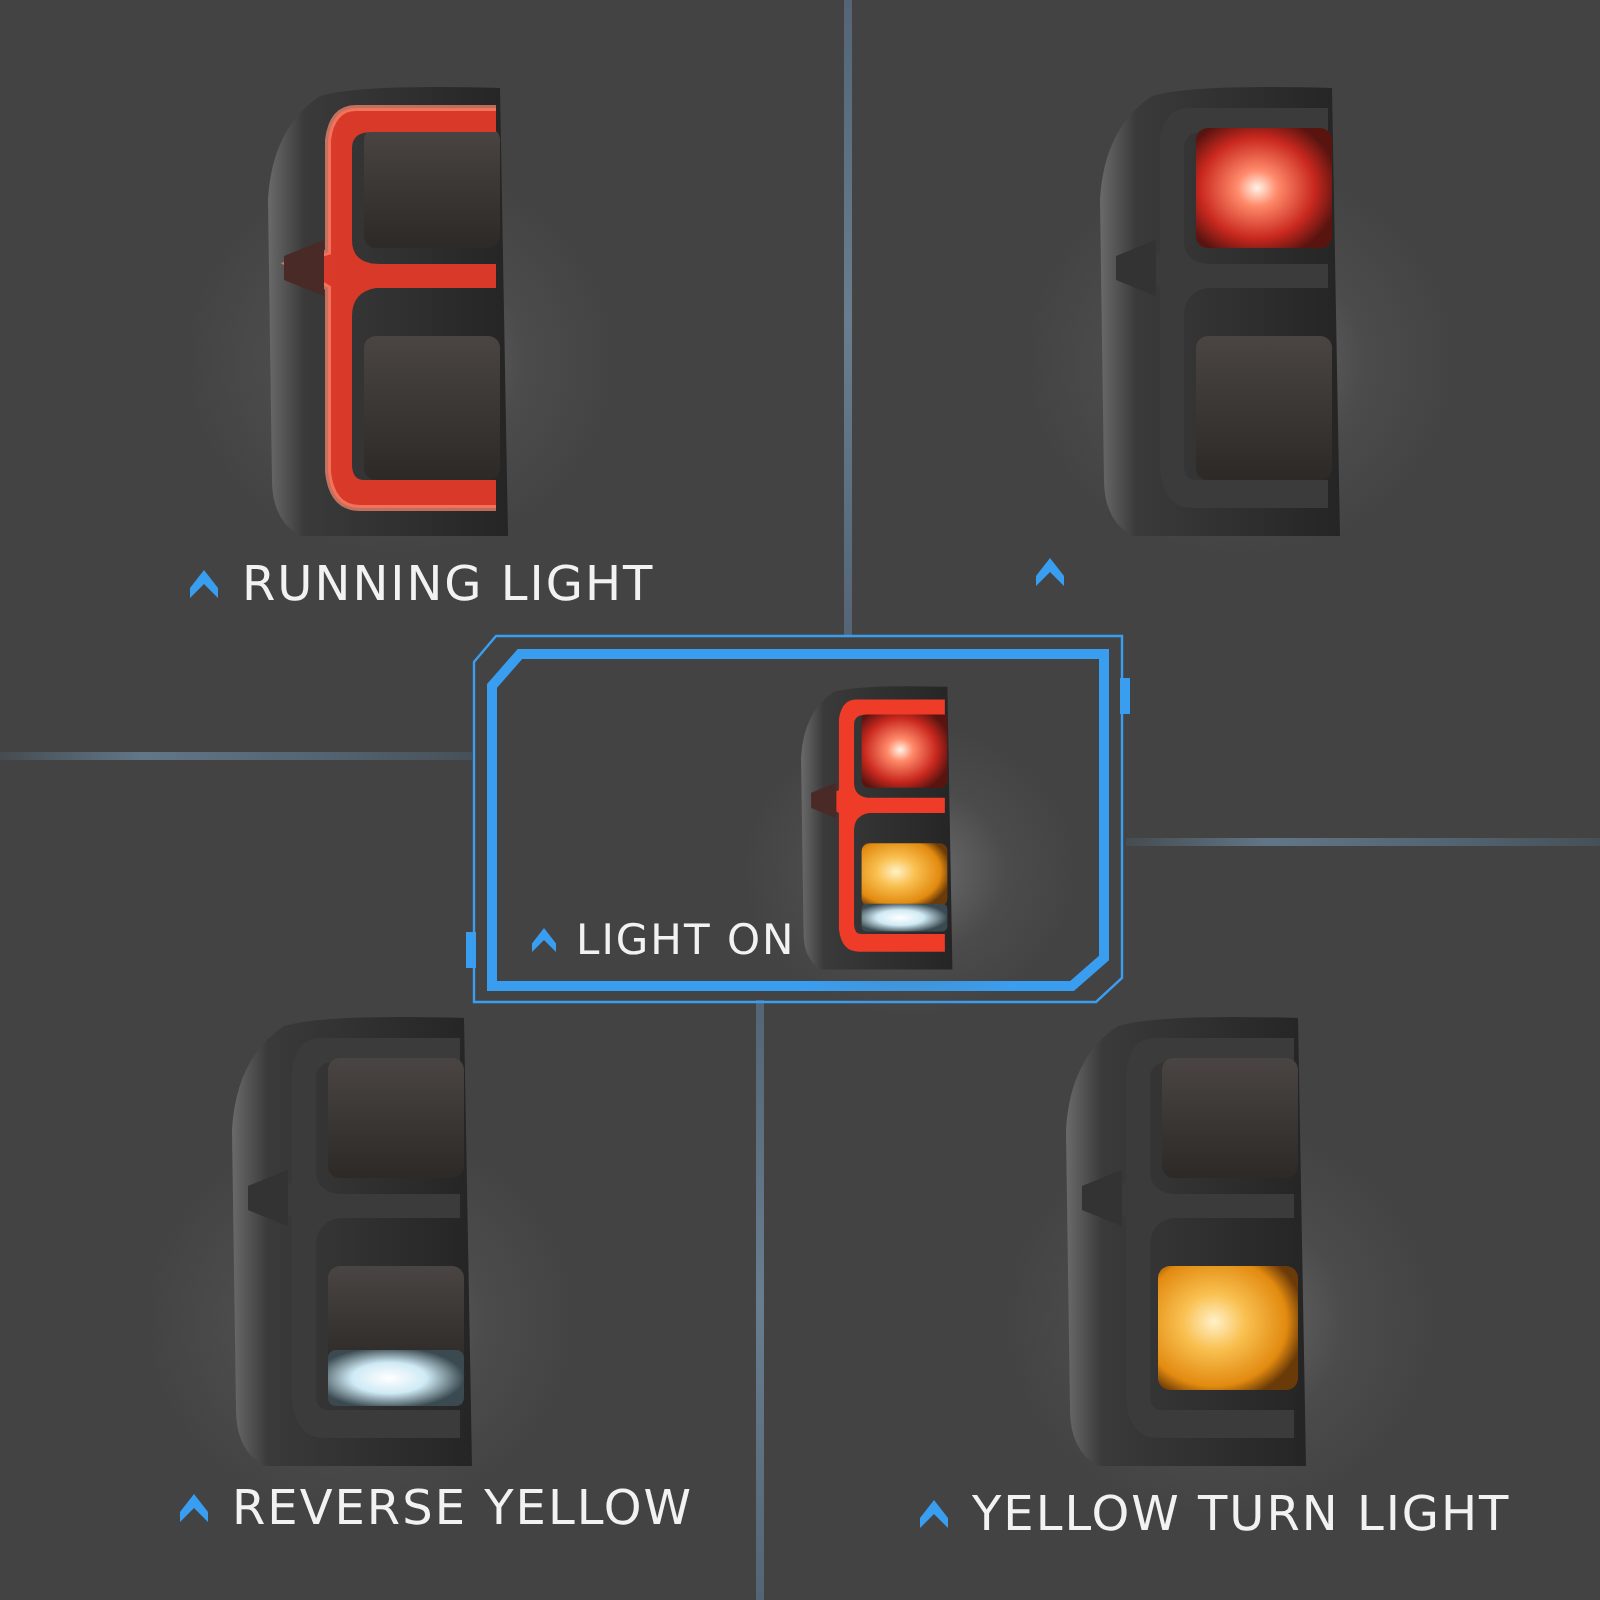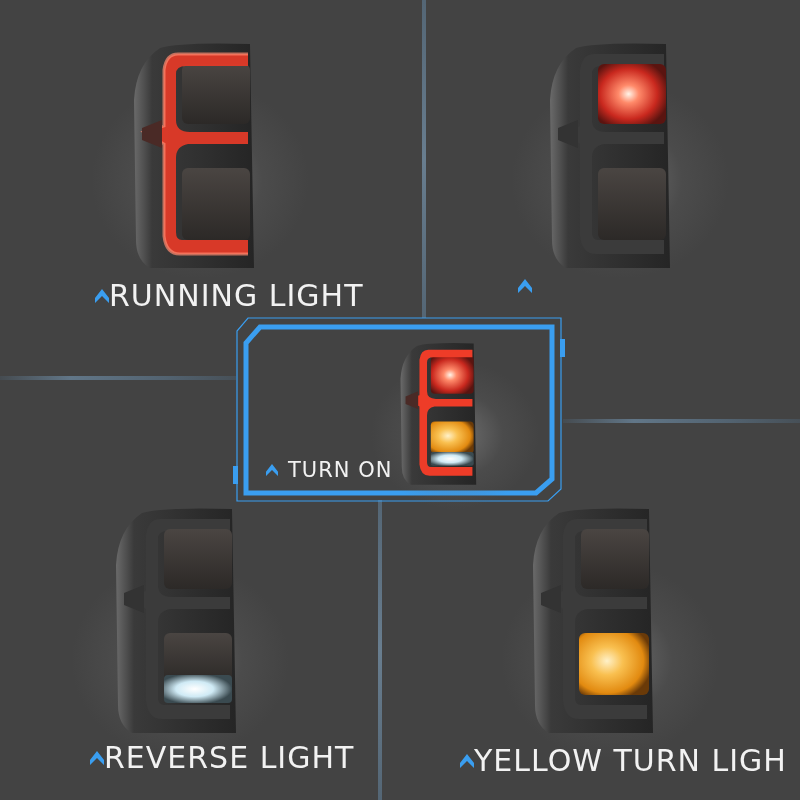--- a/index.html
+++ b/index.html
@@ -2,21 +2,21 @@
 <html><head>
 <meta charset="utf-8">
 <style>
   html,body{margin:0;padding:0;}
   body{width:800px;height:800px;background:#434343;position:relative;overflow:hidden;font-family:"DejaVu Sans","Liberation Sans",sans-serif;}
   .seam{position:absolute;background:linear-gradient(90deg,rgba(90,120,145,.0),rgba(110,140,165,.75),rgba(90,120,145,.0));}
   .seam.h{height:4px;background:linear-gradient(90deg,rgba(80,110,135,.2),rgba(110,140,165,.7) 30%,rgba(95,125,150,.55) 70%,rgba(80,110,135,.3));}
   .seam.v{width:4px;background:linear-gradient(180deg,rgba(95,125,150,.6),rgba(120,150,175,.7) 50%,rgba(95,125,150,.6));}
   .panel{position:absolute;}
   .glow{position:absolute;border-radius:50%;background:radial-gradient(ellipse at center,rgba(150,150,150,.55) 0%,rgba(100,100,100,.25) 40%,rgba(67,67,67,0) 70%);}
-  .label{position:absolute;color:#f2f2f2;font-size:30px;letter-spacing:1px;display:flex;align-items:center;gap:0;white-space:nowrap;}
+  .label{position:absolute;color:#f2f2f2;font-size:24px;letter-spacing:1px;display:flex;align-items:center;gap:12px;white-space:nowrap;}
   .chev{display:inline-block;width:14px;height:16px;}
   .lamp{position:absolute;}
   .frame-outer{position:absolute;left:236px;top:317px;width:327px;height:185px;}
   .tick{position:absolute;background:#3a9ef0;}
 </style>
 </head>
 <body>
 
 <div class="seam v" style="left:422px;top:0;height:318px;"></div>
 <div class="seam v" style="left:378px;top:500px;height:300px;"></div>
@@ -101,50 +101,50 @@
     <rect x="52" y="24" width="68" height="60" rx="6" fill="url(#gRed)"></rect>
     <rect x="52" y="128" width="68" height="50" rx="6" fill="url(#gAmber)"></rect>
     <rect x="52" y="176" width="68" height="22" rx="4" fill="url(#gWhite)"></rect>
     <path d="M118 14 L48 14 Q36 14 34 30 L34 86 L14 92 L34 104 L34 196 Q36 214 50 214 L118 214 L118 200 L52 200 Q46 200 46 192 L46 118 Q46 106 58 104 L118 104 L118 92 L60 92 Q46 92 46 80 L46 34 Q46 26 56 26 L118 26 Z" fill="#ee3c28"></path>
     <path d="M12 88 L32 80 L32 108 L12 100 Z" fill="#4a2a26"></path>
   </svg>
   <div class="label" style="left:266px;top:458px;font-size:21px;gap:10px;">
     <svg class="chev" viewBox="0 0 14 16" style="width:12px;height:14px;">
         <path d="M7 1 L14 10 L14 15 L7 8 L0 15 L0 10 Z" fill="#3a9ef0"></path>
       </svg>
-    <span>TURN ON</span>
+    <span>LIGHT ON</span>
   </div>
 </div>
 
 <div class="panel">
   <div class="glow" style="left:70px;top:560px;width:220px;height:200px;"></div>
   <svg class="lamp" style="left:112px;top:505px;" width="130" height="235" viewBox="0 0 130 235">
     <path d="M30 8 Q50 2 120 4 L124 228 L20 228 Q6 220 6 200 L4 60 Q6 24 30 8 Z" fill="url(#gHousing)"></path>
     <path d="M118 14 L48 14 Q36 14 34 30 L34 86 L14 92 L34 104 L34 196 Q36 214 50 214 L118 214 L118 200 L52 200 Q46 200 46 192 L46 118 Q46 106 58 104 L118 104 L118 92 L60 92 Q46 92 46 80 L46 34 Q46 26 56 26 L118 26 Z" fill="#3b3b3b"></path>
     <rect x="52" y="24" width="68" height="60" rx="6" fill="url(#gSmoke)"></rect>
     <rect x="52" y="128" width="68" height="50" rx="6" fill="url(#gSmoke)"></rect>
     <rect x="52" y="170" width="68" height="28" rx="4" fill="url(#gWhite)"></rect>
     <path d="M12 88 L32 80 L32 108 L12 100 Z" fill="#333"></path>
   </svg>
   <div class="label" style="left:90px;top:740px;">
     <svg class="chev" viewBox="0 0 14 16">
         <path d="M7 1 L14 10 L14 15 L7 8 L0 15 L0 10 Z" fill="#3a9ef0"></path>
       </svg>
-    <span>REVERSE LIGHT</span>
+    <span>REVERSE YELLOW</span>
   </div>
 </div>
 
 <div class="panel">
   <div class="glow" style="left:500px;top:560px;width:220px;height:200px;"></div>
   <svg class="lamp" style="left:526px;top:505px;" width="136" height="235" viewBox="0 0 130 235">
     <path d="M30 8 Q50 2 120 4 L124 228 L20 228 Q6 220 6 200 L4 60 Q6 24 30 8 Z" fill="url(#gHousing)"></path>
     <path d="M118 14 L48 14 Q36 14 34 30 L34 86 L14 92 L34 104 L34 196 Q36 214 50 214 L118 214 L118 200 L52 200 Q46 200 46 192 L46 118 Q46 106 58 104 L118 104 L118 92 L60 92 Q46 92 46 80 L46 34 Q46 26 56 26 L118 26 Z" fill="#3b3b3b"></path>
     <rect x="52" y="24" width="68" height="60" rx="6" fill="url(#gSmoke)"></rect>
     <rect x="50" y="128" width="70" height="62" rx="6" fill="url(#gAmber)"></rect>
     <path d="M12 88 L32 80 L32 108 L12 100 Z" fill="#333"></path>
   </svg>
   <div class="label" style="left:460px;top:743px;">
     <svg class="chev" viewBox="0 0 14 16">
         <path d="M7 1 L14 10 L14 15 L7 8 L0 15 L0 10 Z" fill="#3a9ef0"></path>
       </svg>
-    <span>YELLOW TURN LIGH</span>
+    <span>YELLOW TURN LIGHT</span>
   </div>
 </div>
 
 </body></html>

